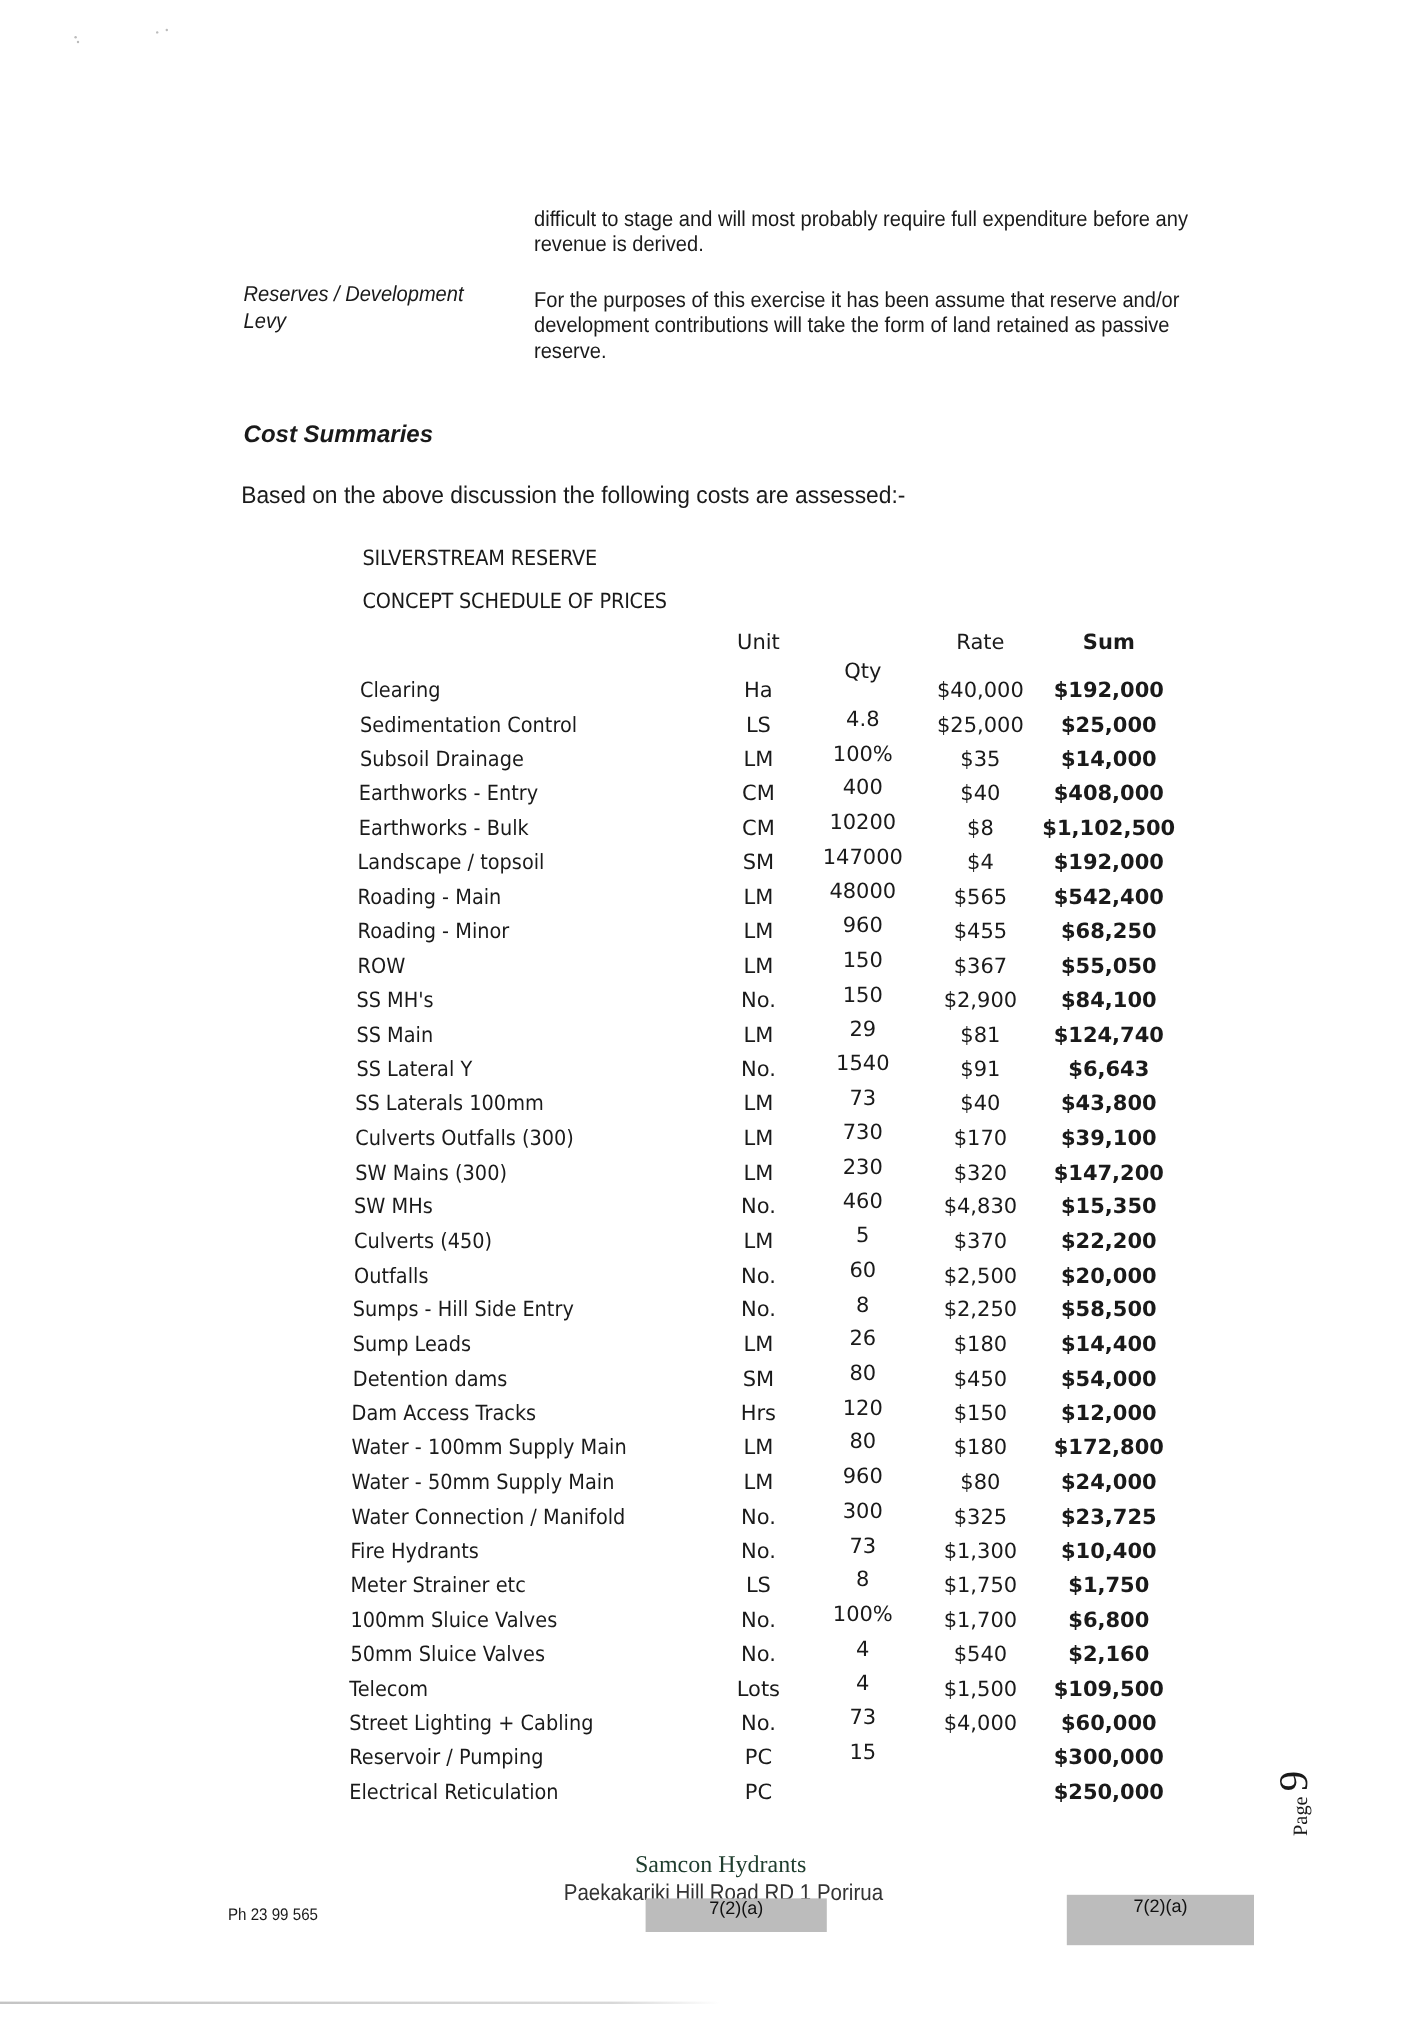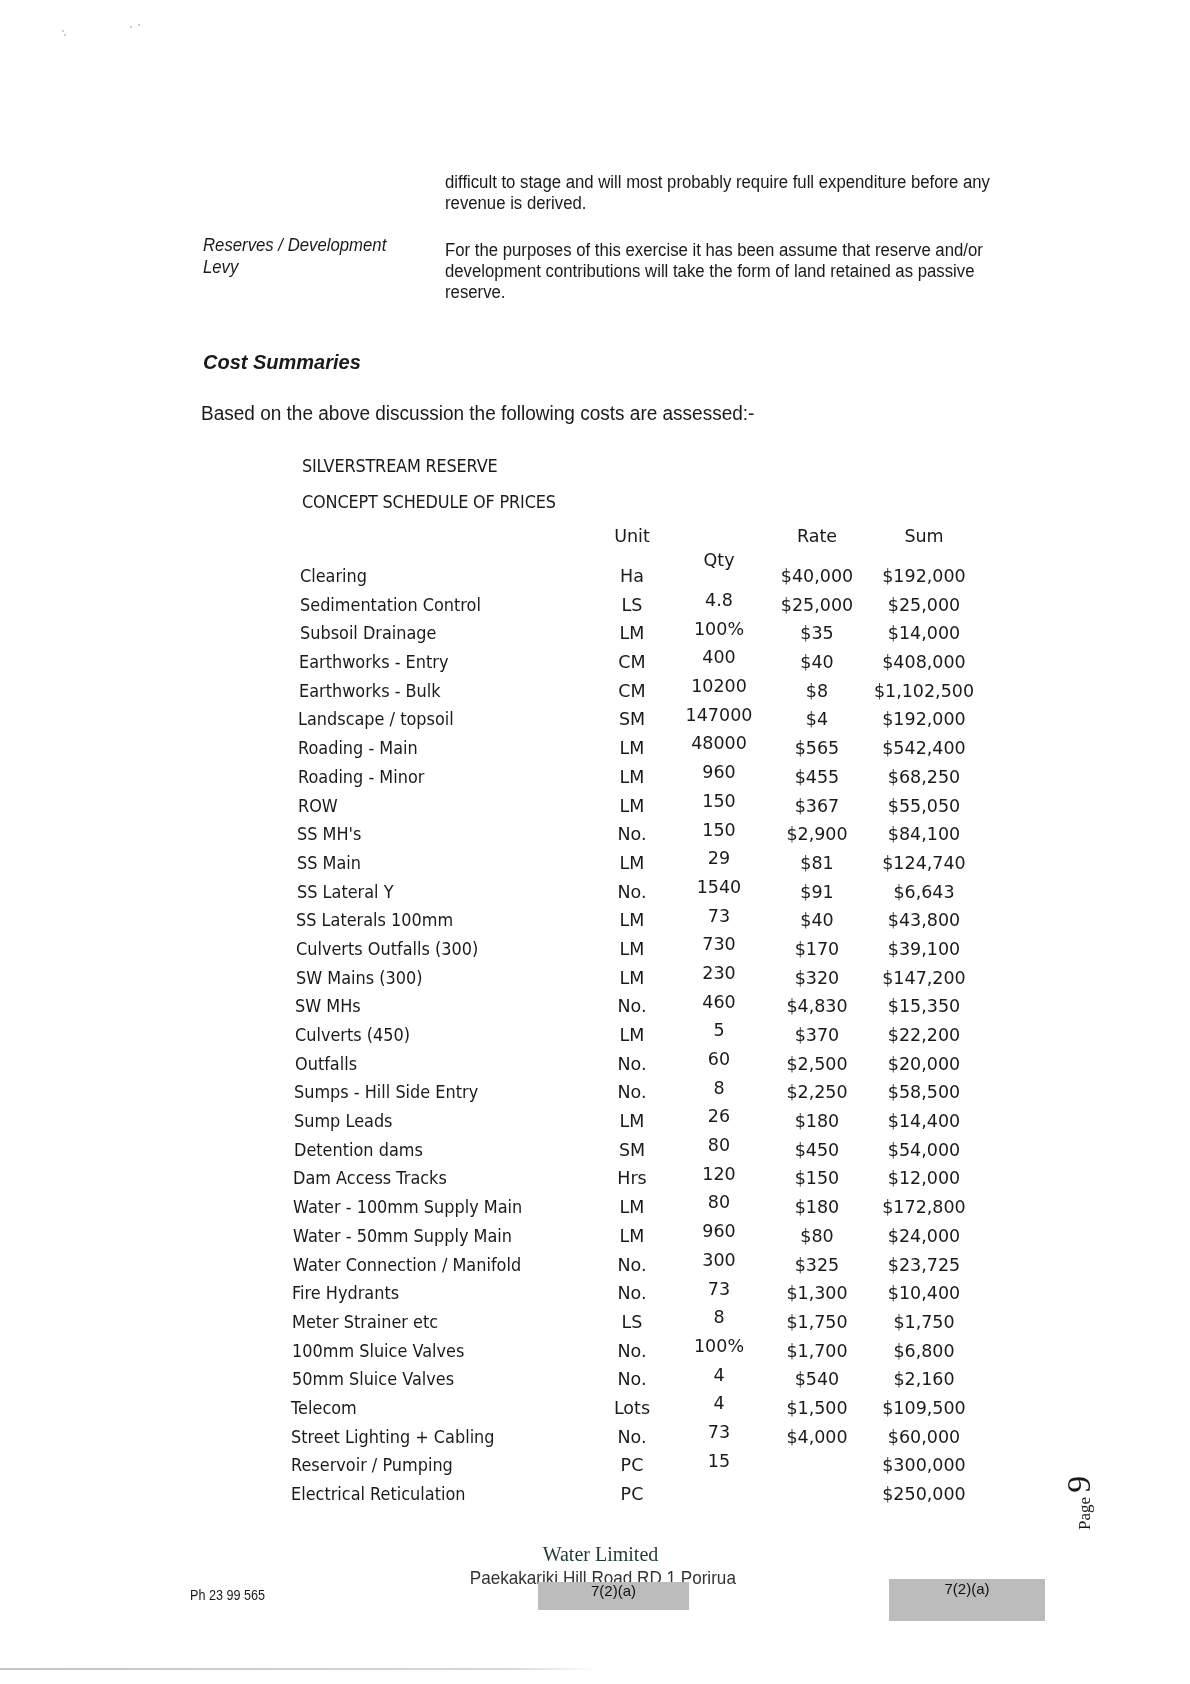--- a/index.html
+++ b/index.html
@@ -19,21 +19,21 @@
   .t1 { top: 456px; }
   .t2 { top: 492px; }
 
   .tbl { position: absolute; left: 292px; top: 526px; width: 680px; }
   .row { position: relative; height: 28.7px; font-size: 17.5px; }
   .row span { position: absolute; top: 0; white-space: nowrap; }
   .c-name { left: 8px; transform: scaleX(0.92); transform-origin: left top; }
   .c-unit { left: 312px; width: 56px; text-align: center; }
   .c-qty  { left: 387px; width: 80px; text-align: center; margin-top: 24px; }
   .c-rate { left: 470px; width: 110px; text-align: center; }
-  .c-sum  { left: 567px; width: 130px; text-align: center; }
+  .c-sum  { left: 567px; width: 130px; text-align: center; font-weight: bold; }
   .hdr { height: 40px; }
 
   .footer-phone { position: absolute; left: 190px; top: 1587px; font-size: 14px; transform: scaleX(0.9); transform-origin: left top; }
   .footer-company { position: absolute; left: 0; width: 1190px; top: 1543px; text-align: center; font-size: 20px; color: #1f3d2e; }
   .footer-company span { display: inline-block; margin-left: 11px; }
   .footer-addr { position: absolute; left: 0; width: 1190px; top: 1567px; text-align: center; font-size: 19px; color: #333; }
   .footer-addr span { display: inline-block; margin-left: 16px; transform: scaleX(0.9); }
   .redact { position: absolute; background: #bcbcbc; font-size: 15px; text-align: center; color: #111; }
   .redact1 { left: 538px; top: 1582px; width: 151px; height: 28px; line-height: 18px; }
   .redact2 { left: 889px; top: 1579px; width: 156px; height: 42px; line-height: 20px; }
@@ -305,21 +305,21 @@
       <div class="row">
         <span class="c-name" style="left: -1px;">Electrical Reticulation</span>
         <span class="c-unit">PC</span>
         <span class="c-qty"></span>
         <span class="c-rate"></span>
         <span class="c-sum">$250,000</span>
       </div>
     </div>
 </div>
 
-<div class="footer-company serif"><span>Water Limited</span></div>
+<div class="footer-company serif"><span>Samcon Hydrants</span></div>
 <div class="footer-addr sans"><span>Paekakariki Hill Road RD 1 Porirua</span></div>
 <div class="footer-phone sans">Ph 23 99 565</div>
 <div class="redact redact1 sans">7(2)(a)</div>
 <div class="redact redact2 sans">7(2)(a)</div>
 
 <div class="page-num serif">
   <div class="inner">
     <span>Page</span>
     <span class="big">9</span>
   </div>

